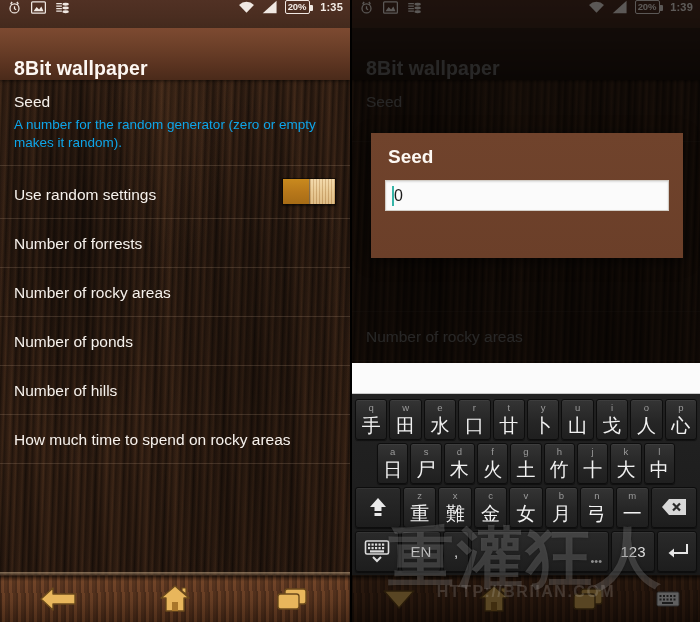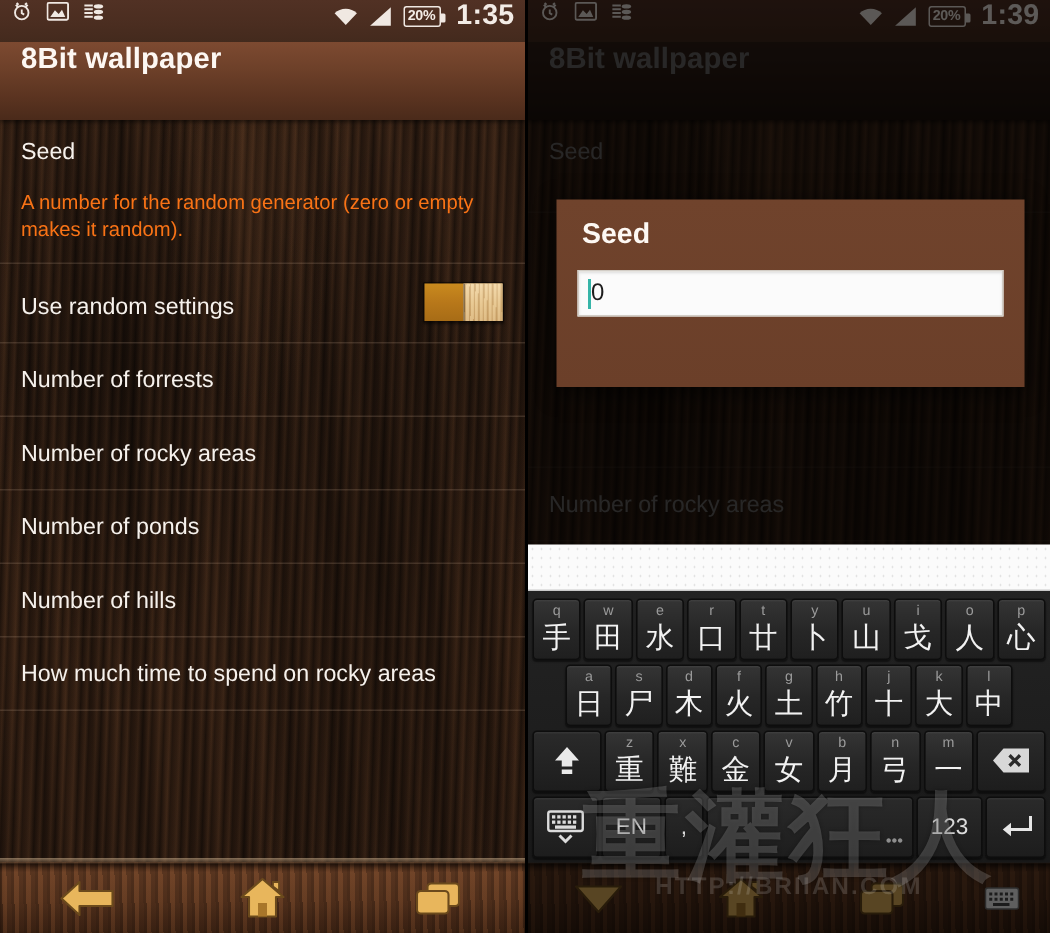--- a/index.html
+++ b/index.html
@@ -46,41 +46,41 @@
   .sb-ico{ display:block; }
   .sb-batt{
     border:1.7px solid #f0e8e2; border-radius:2px; font-size:9.5px;
     font-weight:bold; padding:0 3px 0 2px; line-height:12px; height:14px;
     display:flex; align-items:center; position:relative; letter-spacing:-.2px;
   }
   .sb-batt::after{
     content:""; position:absolute; right:-4px; top:3.5px; width:3px; height:6px;
     background:#f0e8e2; border-radius:0 1px 1px 0;
   }
-  .sb-clock{ font-size:19px; font-weight:bold; letter-spacing:.2px; margin-left:3px; }
+  .sb-clock{ font-size:11px; font-weight:bold; letter-spacing:.2px; margin-left:3px; }
 
   
   .titlebar{
-    position:relative; z-index:5; height:52px; display:flex; align-items:flex-start;
+    position:relative; z-index:5; height:52px; display:flex; align-items:flex-end;
     padding:0 14px;
     background:linear-gradient(180deg,#7d4a31 0%,#6d4029 35%,#5a3320 72%,#4a2a1a 100%);
     box-shadow:0 1px 3px rgba(0,0,0,.55);
   }
   .titlebar .title{ font-size:19.5px; font-weight:bold; color:#fdf7f2; letter-spacing:.1px; }
 
   
   .prefs{ position:relative; z-index:4; }
   .pref{
     position:relative; padding:12px 14px 13px 14px; min-height:49px;
     display:flex; align-items:flex-end;
     border-bottom:1px solid rgba(196,166,140,.20);
   }
   .pref .txt{ flex:1 1 auto; min-width:0; }
   .pref .ttl{ font-size:15.5px; color:#f6f1ec; line-height:20px; }
-  .pref .sum{ font-size:13.5px; color:#f97316; line-height:18px; margin-top:14px; }
+  .pref .sum{ font-size:13.5px; color:#0ea5e9; line-height:18px; margin-top:4px; }
   .pref.tall{ min-height:62px; align-items:flex-start; }
 
   
   .toggle{
     width:54px; height:27px; flex:0 0 auto; margin-left:12px;
     display:flex; border:1px solid rgba(0,0,0,.55); border-radius:1px;
     box-shadow:0 1px 2px rgba(0,0,0,.5);
   }
   .toggle .tk{
     width:27px; height:100%;

